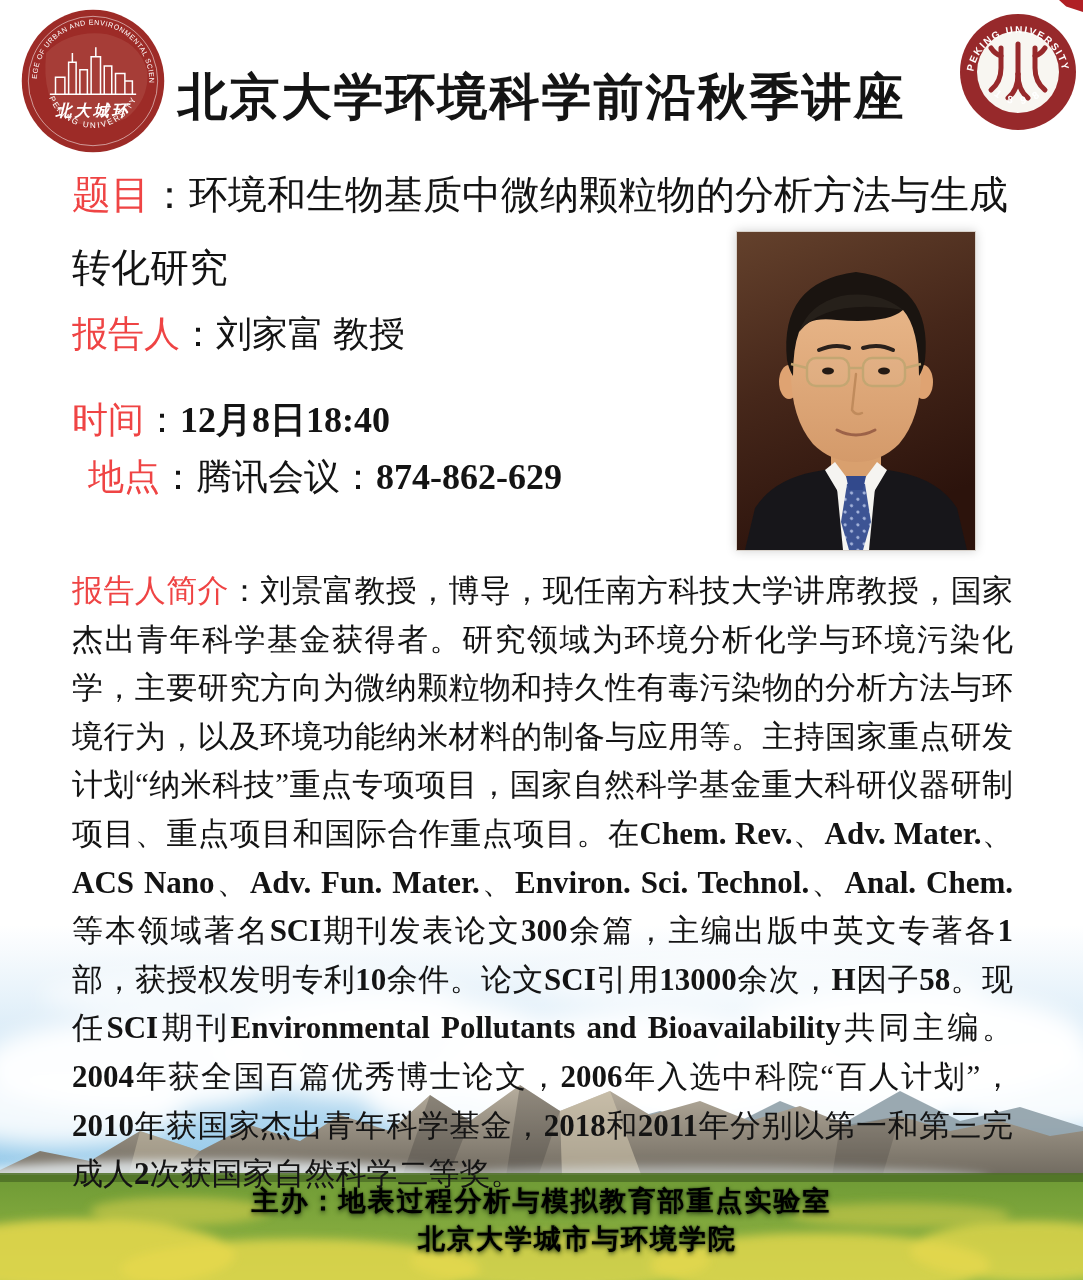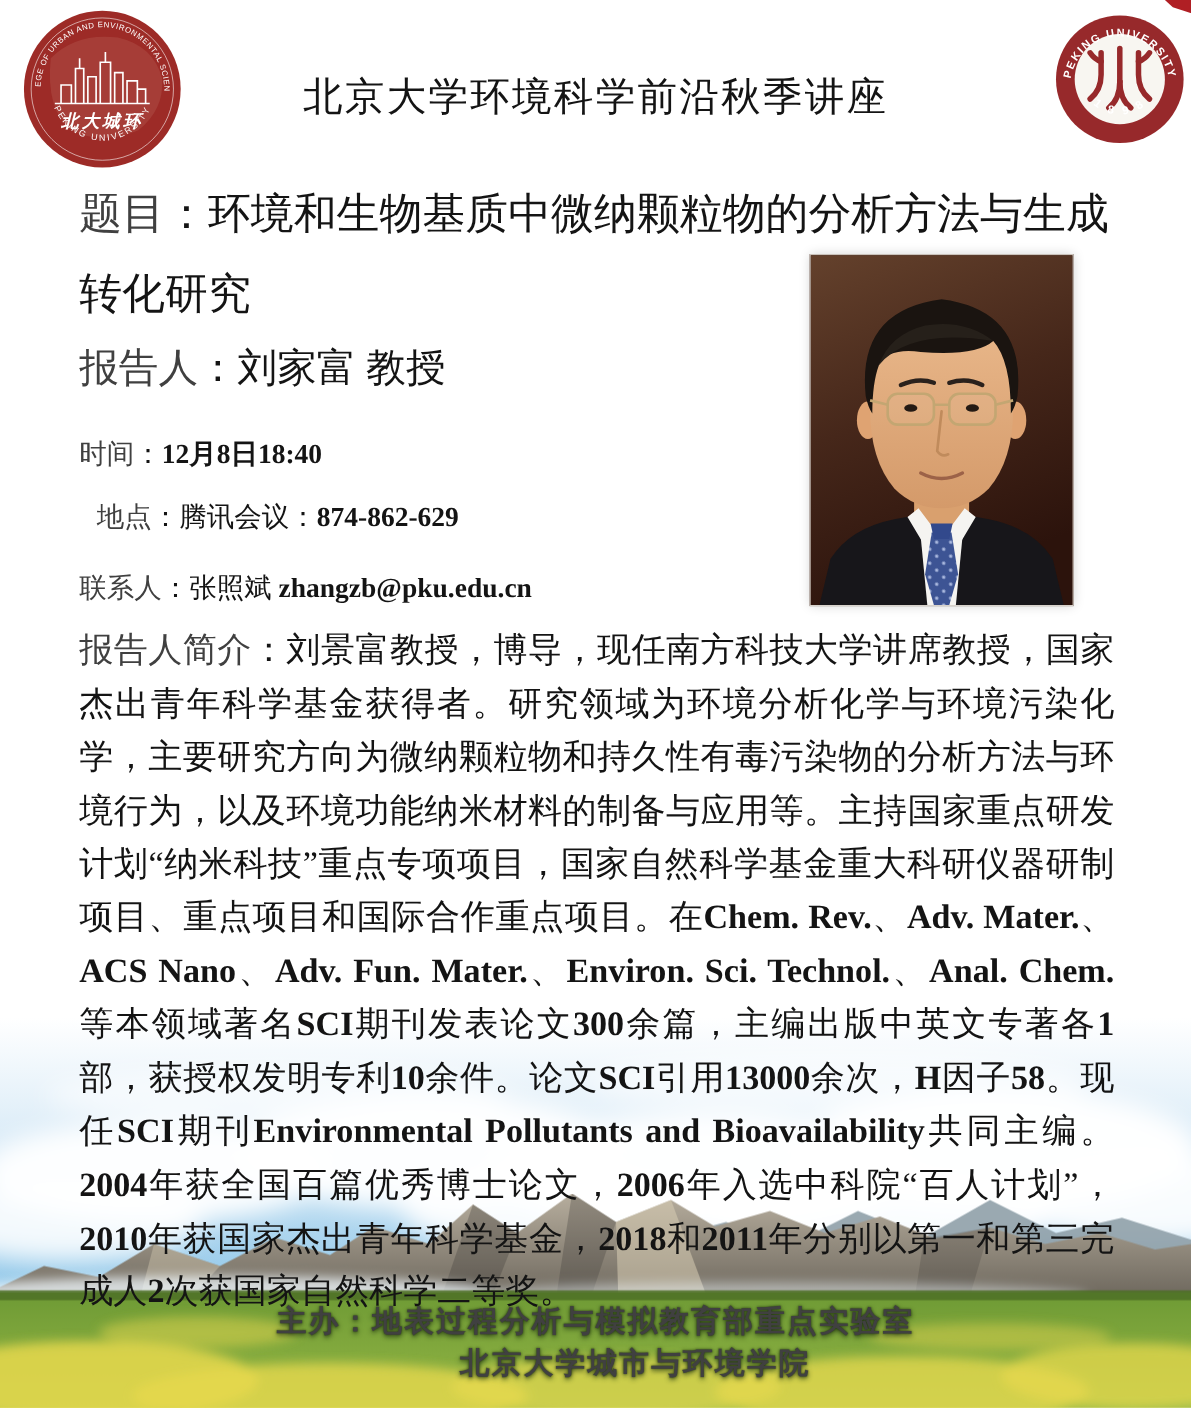--- a/index.html
+++ b/index.html
@@ -1,38 +1,38 @@
 <!DOCTYPE html>
 <html><head>
 <meta charset="utf-8">
 <style>
   html,body{margin:0;padding:0;background:#e9e9e9;}
   .poster{position:relative;width:1083px;height:1280px;background:#ffffff;overflow:hidden;
           font-family:"Liberation Serif","DejaVu Serif",serif;color:#141414;margin:0 auto;}
-  .blue{color:#404040;}
+  .blue{color:#ef4444;}
   .bold{font-weight:bold;}
   .title{position:absolute;left:130px;right:130px;top:64px;text-align:center;
-         font-size:36px;font-weight:normal;letter-spacing:2px;white-space:nowrap;}
+         font-size:50px;font-weight:bold;letter-spacing:2px;white-space:nowrap;}
   .logo-left{position:absolute;left:8px;top:6px;width:170px;height:150px;}
   .logo-right{position:absolute;left:956px;top:8px;width:124px;height:128px;}
   .corner-ribbon{position:absolute;top:0;right:0;width:24px;height:12px;background:#b01f24;
                  clip-path:polygon(0 0,100% 0,100% 100%,30% 55%);}
   .topic{position:absolute;left:72px;top:158px;width:966px;font-size:39px;line-height:73px;}
   .speaker-line{position:absolute;left:72px;top:310px;font-size:36px;}
-  .info-line{position:absolute;left:72px;font-size:25px;white-space:nowrap;}
+  .info-line{position:absolute;left:72px;font-size:36px;white-space:nowrap;}
   .line-time{top:396px;}
   .line-venue{top:453px;margin-left:16px;}
   .line-contact{top:518px;}
   .bio{position:absolute;left:72px;top:567px;width:941px;font-size:31px;line-height:48.6px;
        text-align:justify;}
   .photo-frame{position:absolute;left:736px;top:231px;width:238px;height:318px;
                border:1px solid #d8d2cb;box-shadow:0 0 10px rgba(0,0,0,.18);background:#3a1d12;}
   .photo-frame svg{display:block;}
   .landscape{position:absolute;left:0;top:925px;width:1083px;height:355px;}
-  .footer-line{position:absolute;left:0;right:0;text-align:center;color:#404040;
+  .footer-line{position:absolute;left:0;right:0;text-align:center;color:#000000;
                font-weight:bold;font-size:27px;letter-spacing:2px;
                text-shadow:0 2px 5px rgba(30,50,15,.85),0 0 2px rgba(30,50,15,.9);}
   .footer-1{top:1183px;}
   .footer-2{top:1221px;transform:translateX(36px);}
 </style>
 </head>
 <body>
 
 <div class="poster">
 
@@ -166,21 +166,20 @@
   <div class="title">北京大学环境科学前沿秋季讲座</div>
 
   <div class="topic"><span class="blue">题目</span><span>：</span><span>环境和生物基质中微纳颗粒物的分析方法与生成转化研究</span></div>
 
   <div class="speaker-line"><span class="blue">报告人</span><span>：</span><span>刘家富 教授</span></div>
 
   <div class="info-line line-time"><span class="blue">时间</span><span>：</span><span class="bold">12月8日18:40</span></div>
 
   <div class="info-line line-venue"><span class="blue">地点</span><span>：</span><span>腾讯会议：</span><span class="bold">874-862-629</span></div>
 
-  <div class="info-line line-contact"><span class="blue">联系人</span><span>：</span><span>张照斌 </span><span class="bold">zhangzb@pku.edu.cn</span></div>
 
   <div class="photo-frame">
     <svg viewBox="0 0 238 318" width="238" height="318" aria-hidden="true">
       <defs>
         <linearGradient id="pBg" x1="0" y1="0" x2="0.3" y2="1">
           <stop offset="0" stop-color="#64412c"></stop>
           <stop offset="0.5" stop-color="#46271a"></stop>
           <stop offset="1" stop-color="#2c130c"></stop>
         </linearGradient>
         <linearGradient id="pSkin" x1="0" y1="0" x2="0" y2="1">

